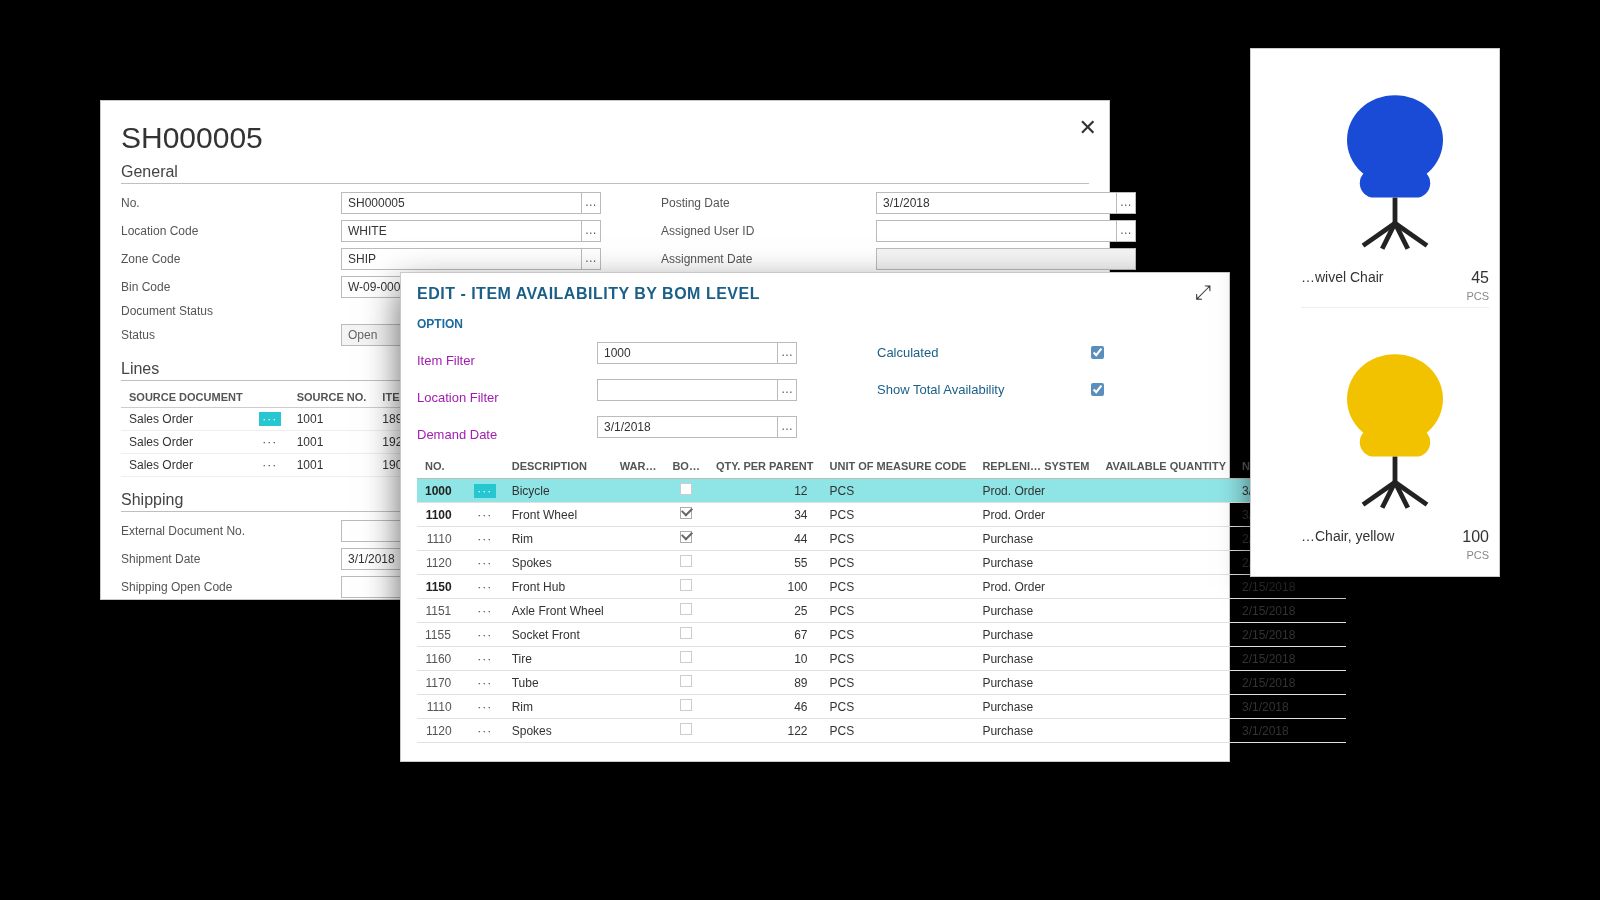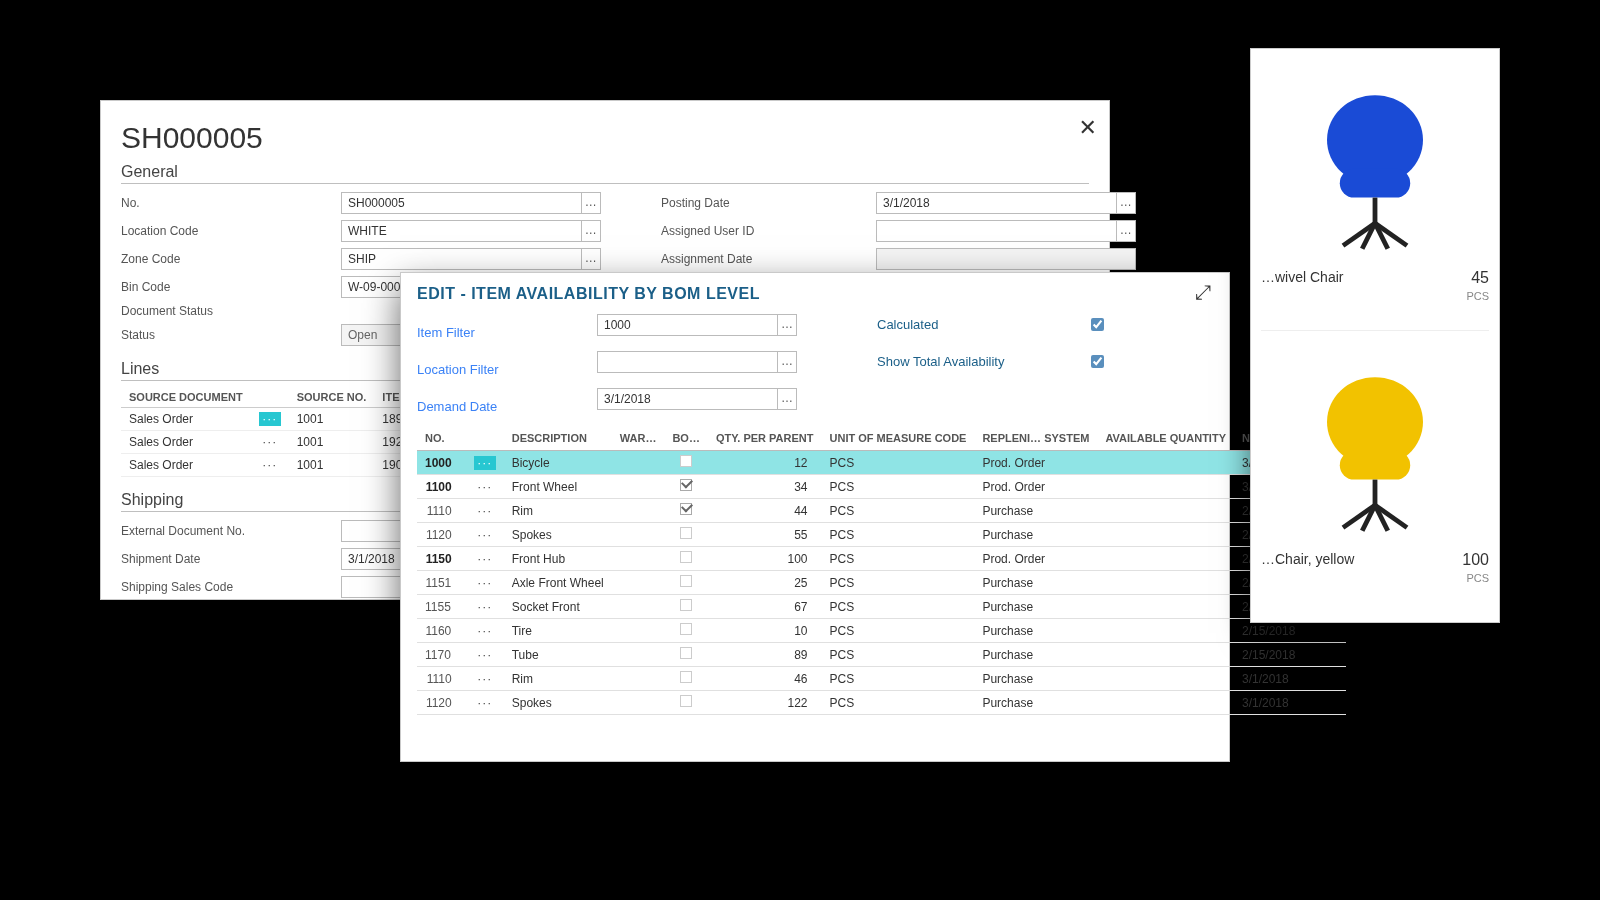--- a/index.html
+++ b/index.html
@@ -93,21 +93,21 @@
     color: #1b6aa0; font-weight: 700; font-size: 12px; margin-top: 14px;
   }
   .opt-row {
     display: grid;
     grid-template-columns: 170px 200px 60px 200px 40px;
     align-items: center;
     font-size: 13px; color: #1b5f88;
     margin-top: 6px;
     column-gap: 10px;
   }
-  .opt-row .lab { color: #3b82f6; margin-top: 16px; }
+  .opt-row .lab { color: #a21caf; margin-top: 16px; }
   .opt-row .lab2 { color: #1b5f88; text-align: left; }
   .opt-row .chk { accent-color: #5a8fbd; }
 
   .bom-table { width: 100%; border-collapse: collapse; margin-top: 12px; font-size: 12px; }
   .bom-table th {
     color: #555; font-weight: 600; font-size: 11px; text-align: left;
     padding: 6px 8px; border-bottom: 1px solid #bbb; white-space: nowrap;
     vertical-align: bottom;
   }
   .bom-table td {
@@ -126,21 +126,21 @@
 
   
   .cards {
     position: absolute; right: 100px; top: 48px;
     width: 250px;
     background: #fff;
     border: 1px solid #ccc;
     box-shadow: 0 10px 28px rgba(0,0,0,.55);
     padding: 10px;
   }
-  .card { border-bottom: 1px solid #eee; padding-bottom: 27px; margin-bottom: 10px; }
+  .card { border-bottom: 1px solid #eee; padding-bottom: 4px; margin-bottom: 10px; margin-left: 40px; }
   .card:last-child { border-bottom: none; margin-bottom: 0; }
   .card-img { width: 100%; height: 210px; display:flex; align-items:center; justify-content:center; }
   .card-meta { display:flex; justify-content: space-between; font-size: 14px; color:#333; }
   .card-meta .pcs { text-align: right; font-size: 11px; color:#888; }
   
 </style>
 </head>
 <body>
 
 <div class="win-back">
@@ -240,29 +240,30 @@
         </tr>
       </tbody>
   </table>
 
   <div class="section-head" style="margin-top:14px">Shipping</div>
   <div class="form-grid" style="grid-template-columns:210px 180px;">
     <div class="form-label">External Document No.</div>
     <div><input class="inp" style=""></div>
     <div class="form-label">Shipment Date</div>
     <div><input class="inp" value="3/1/2018" style=""></div>
-    <div class="form-label">Shipping Sales Code</div>
+    <div class="form-label">Shipping Open Code</div>
     <div><input class="inp" style=""></div>
   </div>
 </div>
 
 <div class="win-front">
   <div class="expand">⤢</div>
   <div class="titlebar">EDIT - ITEM AVAILABILITY BY BOM LEVEL</div>
 
+  <div class="opt-head">OPTION</div>
   <div class="opt-row">
     <div class="lab">Item Filter</div>
     <div class="combo">
         <input class="inp" value="1000" style="">
         <div class="dots-btn">…</div>
       </div>
     <div></div>
     <div class="lab2">Calculated</div>
     <div><input type="checkbox" class="chk" checked="" style=""></div>
   </div>
@@ -393,21 +394,21 @@
           <td>Tire</td>
           <td></td>
           <td style="text-align:center"><span class="mini-chk dim"></span></td>
           <td class="num">10</td>
           <td>PCS</td>
           <td>Purchase</td>
           <td></td>
           <td>2/15/2018</td>
         </tr>
         <tr>
-          <td class="no-col child" style="text-align:left;padding-right:14px">1170</td>
+          <td class="no-col child" style="text-align:center;padding-right:14px">1170</td>
           <td><span class="cell-dots ">···</span></td>
           <td>Tube</td>
           <td></td>
           <td style="text-align:center"><span class="mini-chk dim"></span></td>
           <td class="num">89</td>
           <td>PCS</td>
           <td>Purchase</td>
           <td></td>
           <td>2/15/2018</td>
         </tr>

